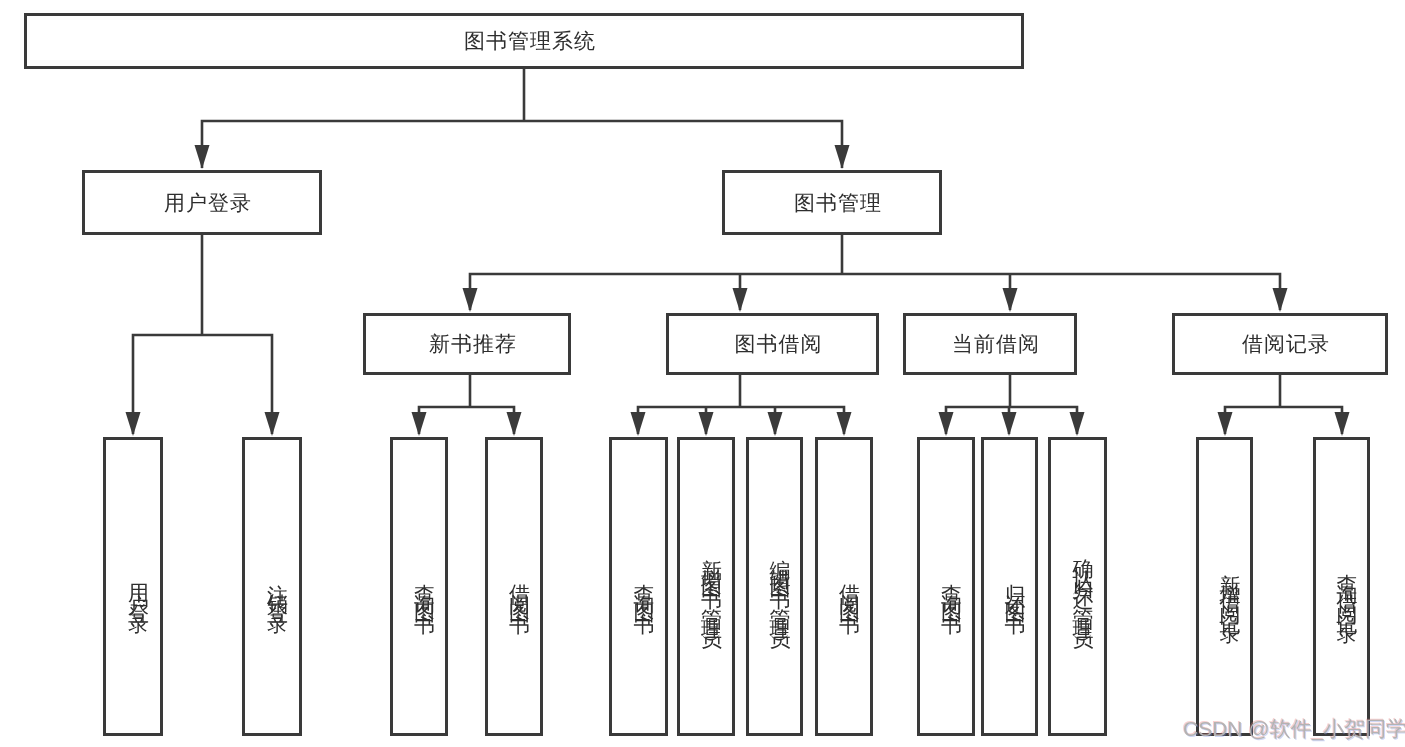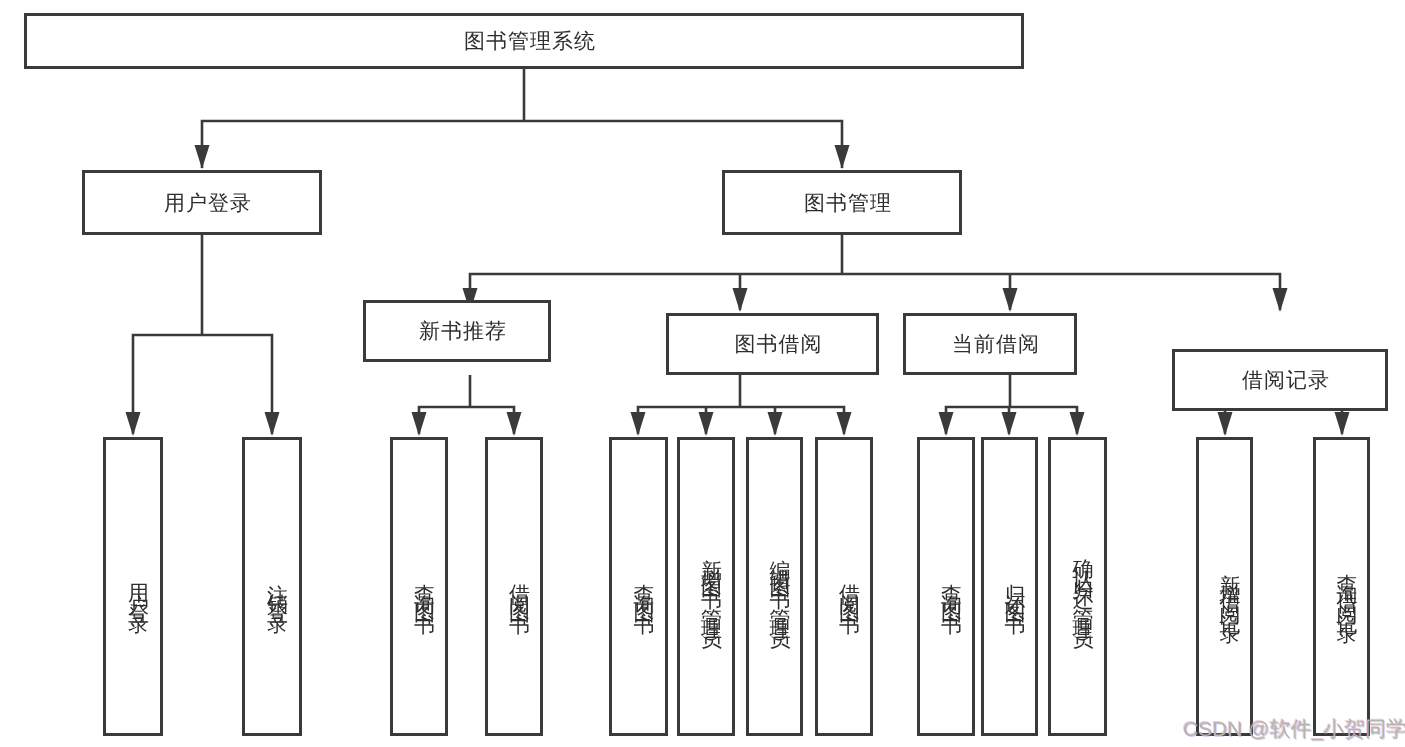--- a/index.html
+++ b/index.html
@@ -103,34 +103,34 @@
     </g>
   </svg>
 
   <div class="node hnode" style="left:24px;top:13px;width:1000px;height:56px;">
     <span>图书管理系统</span>
   </div>
 
   <div class="node hnode" style="left:82px;top:170px;width:240px;height:65px;">
     <span>用户登录</span>
   </div>
-  <div class="node hnode" style="left:722px;top:170px;width:240px;height:65px;">
+  <div class="node hnode" style="left:722px;top:170px;width:220px;height:65px;">
     <span>图书管理</span>
   </div>
 
-  <div class="node hnode" style="left:363px;top:300px;width:188px;height:62px;">
+  <div class="node hnode" style="left:363px;top:313px;width:208px;height:62px;">
     <span>新书推荐</span>
   </div>
   <div class="node hnode" style="left:634px;top:313px;width:213px;height:62px;margin-left:32px;">
     <span>图书借阅</span>
   </div>
   <div class="node hnode" style="left:903px;top:313px;width:174px;height:62px;">
     <span>当前借阅</span>
   </div>
-  <div class="node hnode" style="left:1172px;top:313px;width:216px;height:62px;margin-top:36px;">
+  <div class="node hnode" style="left:1172px;top:313px;width:216px;height:62px;">
     <span>借阅记录</span>
   </div>
 
   <div class="node vnode" style="left:103px;top:437px;width:60px;height:299px;">
     <span class="vtext">用户登录</span>
   </div>
   <div class="node vnode" style="left:242px;top:437px;width:60px;height:299px;">
     <span class="vtext">注销登录</span>
   </div>
 

